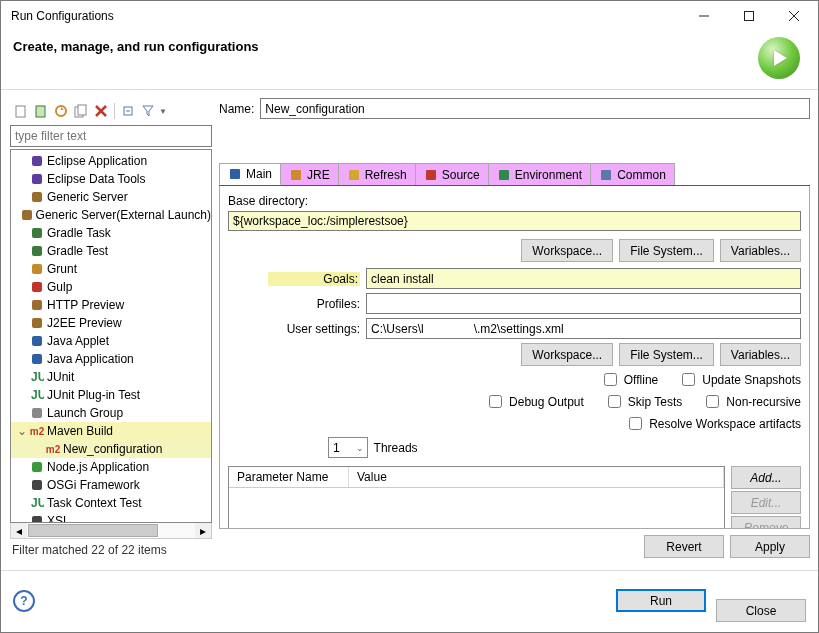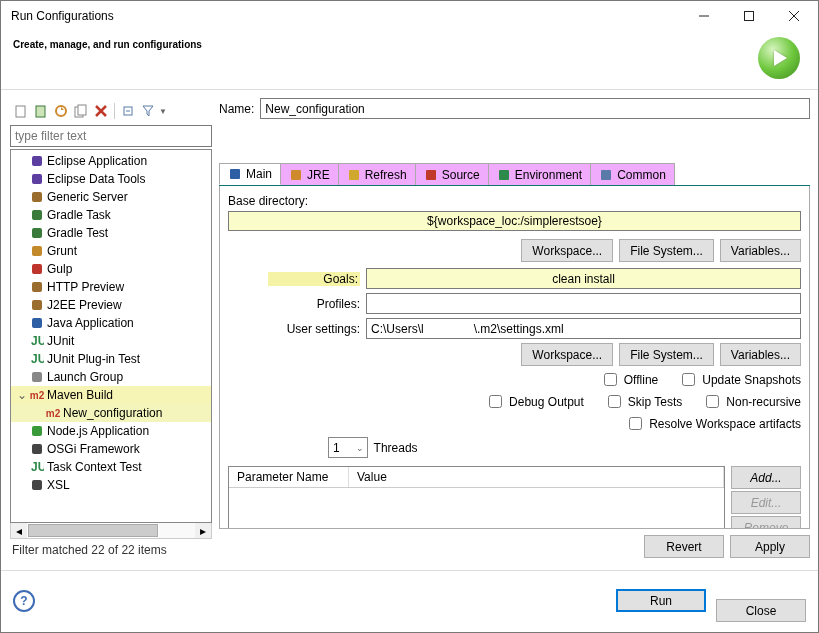--- a/index.html
+++ b/index.html
@@ -1,21 +1,21 @@
 <!DOCTYPE html>
 <html><head>
 <meta charset="utf-8">
 <style>
 * { box-sizing: border-box; font-family: 'Segoe UI', Tahoma, sans-serif; font-size: 12px; }
 body { margin: 0; background: #fff; width: 819px; height: 633px; overflow: hidden; border: 1px solid #787878; display: flex; flex-direction: column; }
 .titlebar { height: 30px; display: flex; align-items: center; padding: 0 2px 0 10px; }
 .titlebar-title { flex: 1; }
 .tb-btn { width: 45px; height: 28px; display: flex; align-items: center; justify-content: center; }
 .header { padding: 6px 12px 10px 12px; display: flex; align-items: flex-start; border-bottom: 1px solid #ddd; }
-.header-text { flex: 1; font-weight: bold; font-size: 10px; padding-top: 2px; }
+.header-text { flex: 1; font-weight: bold; font-size: 13px; padding-top: 2px; }
 .run-orb { width: 42px; height: 42px; border-radius: 50%; background: radial-gradient(circle at 35% 30%, #d8f5c0, #6fc83e 50%, #3e8a1e); display: flex; align-items: center; justify-content: center; margin-right: 6px; }
 .run-tri { width: 0; height: 0; border-left: 13px solid #fff; border-top: 8px solid transparent; border-bottom: 8px solid transparent; margin-left: 3px; filter: drop-shadow(0 0 1px rgba(0,0,0,.3)); }
 .body { flex: 1; display: flex; padding: 8px; gap: 6px; overflow: hidden; }
 .sidebar { width: 204px; display: flex; flex-direction: column; border: 1px solid transparent; }
 .toolbar-sm { height: 24px; display: flex; align-items: center; gap: 2px; padding: 0 2px; }
 .tb-icn { width: 18px; height: 18px; display: flex; align-items: center; justify-content: center; cursor: pointer; }
 .tb-sep { width: 1px; height: 16px; background: #ccc; margin: 0 2px; }
 .filter-in { height: 22px; border: 1px solid #7a7a7a; padding: 2px 4px; margin: 2px 0; }
 .tree { flex: 1; border: 1px solid #888; overflow-y: auto; overflow-x: auto; background: #fff; padding: 2px 0; }
 .tree-row { display: flex; align-items: center; height: 18px; padding-left: 4px; white-space: nowrap; cursor: pointer; }
@@ -54,21 +54,21 @@
 .table-wrap { display: flex; gap: 6px; margin-top: 8px; }
 .table { flex: 1; border: 1px solid #888; height: 70px; display: flex; flex-direction: column; }
 .thead { display: flex; background: #fff; border-bottom: 1px solid #ccc; }
 .thead .th { padding: 3px 8px; border-right: 1px solid #ddd; }
 .table-btns { display: flex; flex-direction: column; gap: 2px; }
 .table-btns .btn { min-width: 70px; font-style: italic; }
 .foot { display: flex; align-items: center; padding: 8px 12px 10px; gap: 10px; border-top: 1px solid #ddd; }
 .foot-sp { flex: 1; }
 .help { width: 22px; height: 22px; border: 2px solid #3e6db5; border-radius: 50%; color: #3e6db5; display: flex; align-items: center; justify-content: center; font-weight: bold; cursor: pointer; }
 .hl-lbl { background: #f5f3a5; padding: 0 2px; }
-.hl-val { background: #fafcc9; text-align: center; }
+.hl-val { background: #fafcc9; }
 </style>
 </head>
 <body>
 
 <div class="titlebar">
   <span class="titlebar-title">Run Configurations</span>
   <div class="tb-btn">
       <svg width="10" height="10">
         <line x1="0" y1="5" x2="10" y2="5" stroke="#222"></line>
       </svg>
@@ -164,20 +164,29 @@
             <svg width="14" height="14">
               <rect x="2" y="2" width="10" height="10" rx="2" fill="#9a6c2e"></rect>
             </svg>
           </span>
           <span>Generic Server</span>
         </div>
         <div class="tree-row">
           <span class="tw"></span>
           <span class="ic">
             <svg width="14" height="14">
+              <rect x="2" y="2" width="10" height="10" rx="2" fill="#9a6c2e"></rect>
+            </svg>
+          </span>
+          <span>Generic Server(External Launch)</span>
+        </div>
+        <div class="tree-row">
+          <span class="tw"></span>
+          <span class="ic">
+            <svg width="14" height="14">
               <rect x="2" y="2" width="10" height="10" rx="2" fill="#3a7a3a"></rect>
             </svg>
           </span>
           <span>Gradle Task</span>
         </div>
         <div class="tree-row">
           <span class="tw"></span>
           <span class="ic">
             <svg width="14" height="14">
               <rect x="2" y="2" width="10" height="10" rx="2" fill="#3a7a3a"></rect>
@@ -213,20 +222,29 @@
           <span>HTTP Preview</span>
         </div>
         <div class="tree-row">
           <span class="tw"></span>
           <span class="ic">
             <svg width="14" height="14">
               <rect x="2" y="2" width="10" height="10" rx="2" fill="#9a6c2e"></rect>
             </svg>
           </span>
           <span>J2EE Preview</span>
+        </div>
+        <div class="tree-row">
+          <span class="tw"></span>
+          <span class="ic">
+            <svg width="14" height="14">
+              <rect x="2" y="2" width="10" height="10" rx="2" fill="#2e5fa4"></rect>
+            </svg>
+          </span>
+          <span>Java Applet</span>
         </div>
         <div class="tree-row">
           <span class="tw"></span>
           <span class="ic">
             <svg width="14" height="14">
               <rect x="2" y="2" width="10" height="10" rx="2" fill="#2e5fa4"></rect>
             </svg>
           </span>
           <span>Java Application</span>
         </div>

